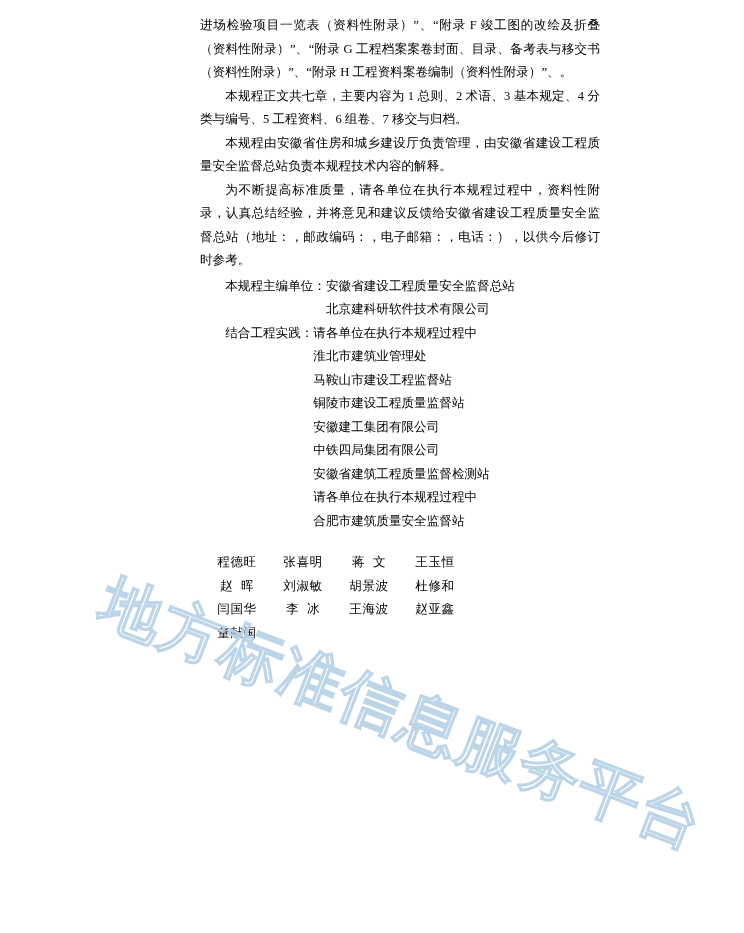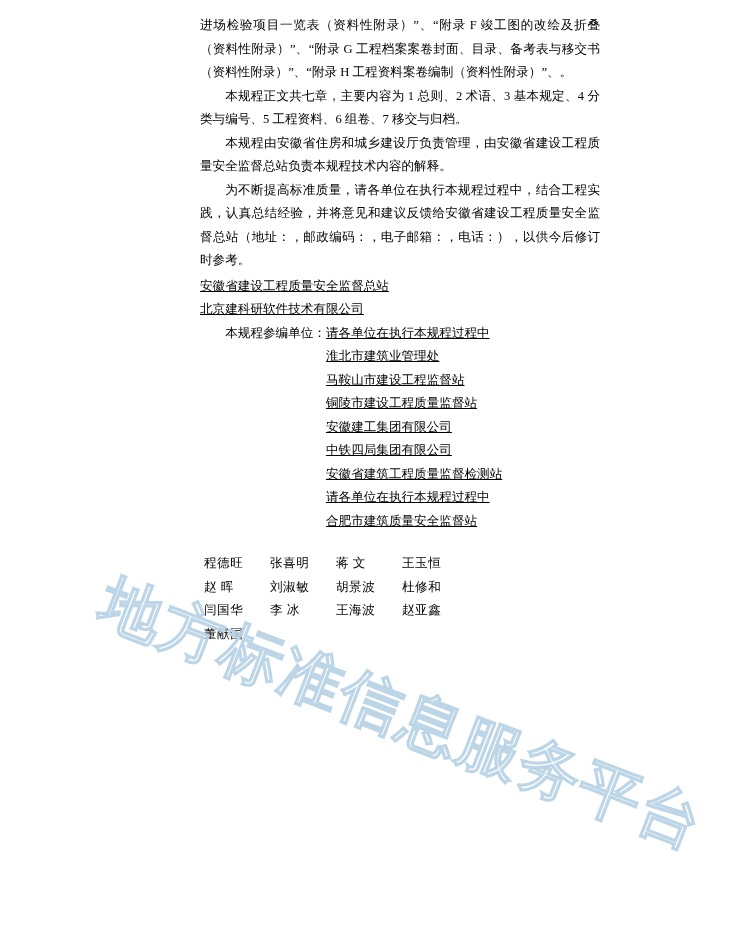--- a/index.html
+++ b/index.html
@@ -53,21 +53,20 @@
     flex: 0 0 auto;
   }
   .block .label.indent2 {
     padding-left: 2em;
   }
   .block .vals {
     flex: 1 1 auto;
   }
   .block .vals .line {
     white-space: nowrap;
-    text-decoration: underline;
   }
   .gap-sm { height: 2px; }
   .gap-md { height: 19px; }
 
   
   .authors {
     display: flex;
     align-items: flex-start;
   }
   .authors .label {
@@ -78,22 +77,23 @@
     flex: 1 1 auto;
     padding-left: 4px;
   }
   .authors .row {
     display: flex;
     white-space: nowrap;
   }
   .authors .cell {
     width: 66px;
     display: inline-block;
-    text-align: left;
+    text-align: center;
     letter-spacing: 0.5px;
+    font-family: Liberation Mono, monospace;
   }
 
   
   .watermark {
     position: absolute;
     left: 0;
     top: 0;
     width: 744px;
     height: 933px;
     pointer-events: none;
@@ -119,33 +119,34 @@
 </head>
 <body>
 
 <div class="page">
 
   <div class="content">
 
     <p class="para">进场检验项目一览表（资料性附录）”、“附录 F  竣工图的改绘及折叠（资料性附录）”、“附录 G 工程档案案卷封面、目录、备考表与移交书（资料性附录）”、“附录 H 工程资料案卷编制（资料性附录）”、。</p>
     <p class="para indent">本规程正文共七章，主要内容为 1 总则、2 术语、3 基本规定、4 分类与编号、5 工程资料、6 组卷、7 移交与归档。</p>
     <p class="para indent">本规程由安徽省住房和城乡建设厅负责管理，由安徽省建设工程质量安全监督总站负责本规程技术内容的解释。</p>
-    <p class="para indent">为不断提高标准质量，请各单位在执行本规程过程中，结合工程实践，认真总结经验，并将意见和建议反馈给安徽省建设工程质量安全监督总站（地址：，邮政编码：，电子邮箱：，电话：），以供今后修订时参考。</p>
+    <p class="para indent">为不断提高标准质量，请各单位在执行本规程过程中，资料性附录，认真总结经验，并将意见和建议反馈给安徽省建设工程质量安全监督总站（地址：，邮政编码：，电子邮箱：，电话：），以供今后修订时参考。</p>
 
     <div class="gap-sm"></div>
 
     <div class="block">
+      <span class="label indent2">本规程主编单位：</span>
       <span class="vals">
         <span class="line">安徽省建设工程质量安全监督总站</span><br>
         <span class="line">北京建科研软件技术有限公司</span>
       </span>
     </div>
 
     <div class="block">
-      <span class="label indent2">本规程参编单位：</span>
+      <span class="label indent2">结合工程实践：</span>
       <span class="vals">
         <span class="line">请各单位在执行本规程过程中</span><br>
         <span class="line">淮北市建筑业管理处</span><br>
         <span class="line">马鞍山市建设工程监督站</span><br>
         <span class="line">铜陵市建设工程质量监督站</span><br>
         <span class="line">安徽建工集团有限公司</span><br>
         <span class="line">中铁四局集团有限公司</span><br>
         <span class="line">安徽省建筑工程质量监督检测站</span><br>
         <span class="line">请各单位在执行本规程过程中</span><br>
         <span class="line">合肥市建筑质量安全监督站</span>

